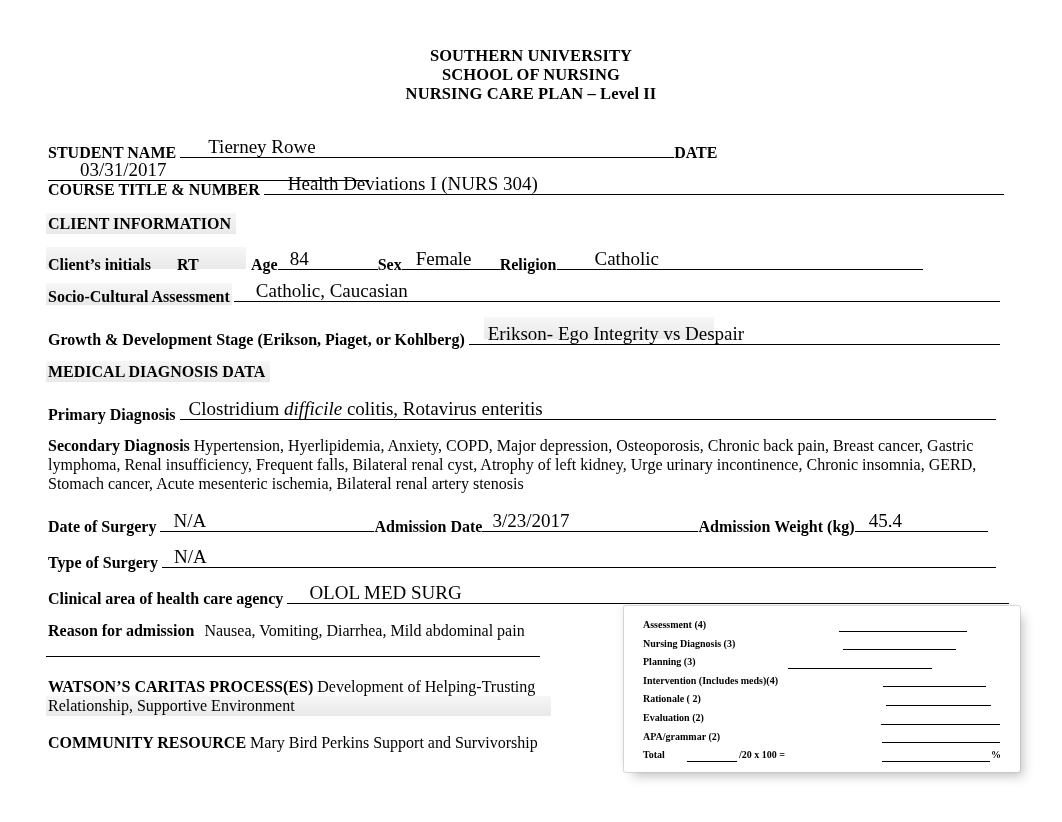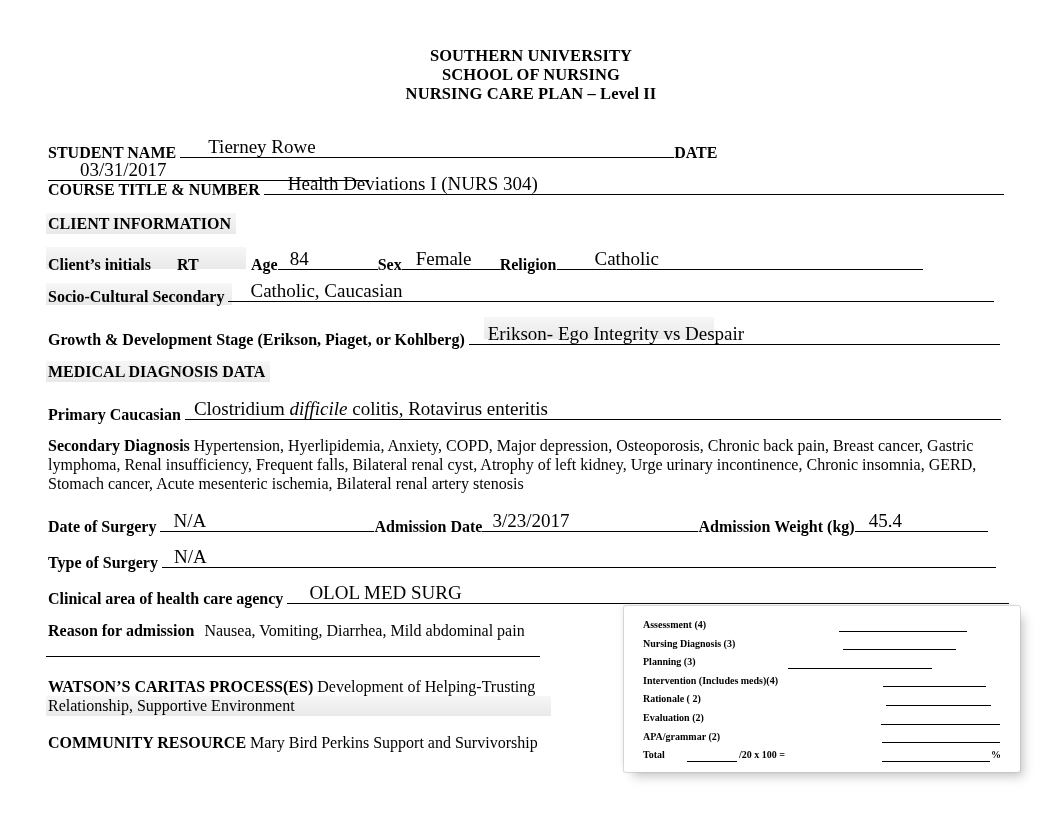--- a/index.html
+++ b/index.html
@@ -159,41 +159,41 @@
       <span class="val val-high" style="left:12px;">84</span>
     </span><span class="lbl">Sex</span><span class="field" style="width:98px;">
       <span class="val val-high" style="left:14px;">Female</span>
     </span><span class="lbl">Religion</span><span class="field" style="width:366px;">
       <span class="val val-vhigh" style="left:38px;">Catholic</span>
     </span>
   </div>
 
   <div class="shade" style="left:46px; top:283px; width:186px; height:22px;"></div>
   <div class="row" style="top:283px;">
-    <span class="lbl">Socio-Cultural Secondary</span>
+    <span class="lbl">Socio-Cultural Assessment</span>
     <span class="field" style="width:766px;">
       <span class="val val-high" style="left:22px;">Catholic, Caucasian</span>
     </span>
   </div>
 
   <div class="shade" style="left:484px; top:317px; width:230px; height:22px;"></div>
   <div class="row" style="top:326px;">
     <span class="lbl">Growth &amp; Development Stage (Erikson, Piaget, or Kohlberg)</span>
     <span class="field" style="width:531px;">
       <span class="val val-vhigh" style="left:19px;">Erikson- Ego Integrity vs Despair</span>
     </span>
   </div>
 
   <div class="shade" style="left:46px; top:361px; width:224px; height:21px;"></div>
   <div class="row" style="top:363px;">
     <span class="lbl">MEDICAL DIAGNOSIS DATA</span>
   </div>
 
   <div class="row" style="top:401px;">
-    <span class="lbl">Primary Caucasian</span>
+    <span class="lbl">Primary Diagnosis</span>
     <span class="field" style="width:816px;">
       <span class="val val-vhigh" style="left:9px;"><span>Clostridium </span><span class="italic">difficile</span><span> colitis, Rotavirus enteritis</span></span>
     </span>
   </div>
 
   <div class="para" style="top:437px; width:940px;">
     <b>Secondary Diagnosis</b>
     <span>Hypertension, Hyerlipidemia, Anxiety, COPD, Major depression, Osteoporosis, Chronic back pain, Breast cancer, Gastric lymphoma, Renal insufficiency, Frequent falls, Bilateral renal cyst, Atrophy of left kidney, Urge urinary incontinence, Chronic insomnia, GERD, Stomach cancer, Acute mesenteric ischemia, Bilateral renal artery stenosis</span>
   </div>
 

